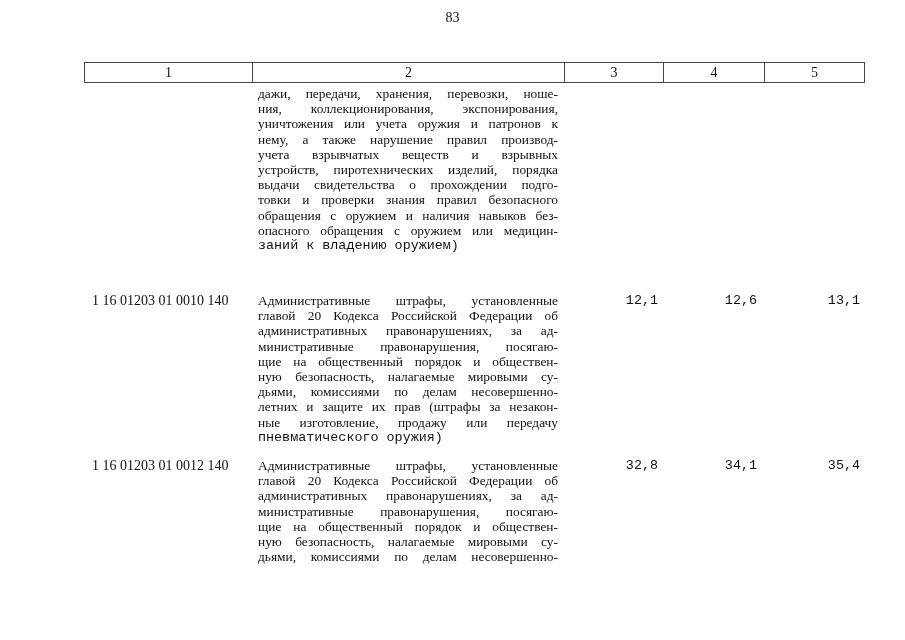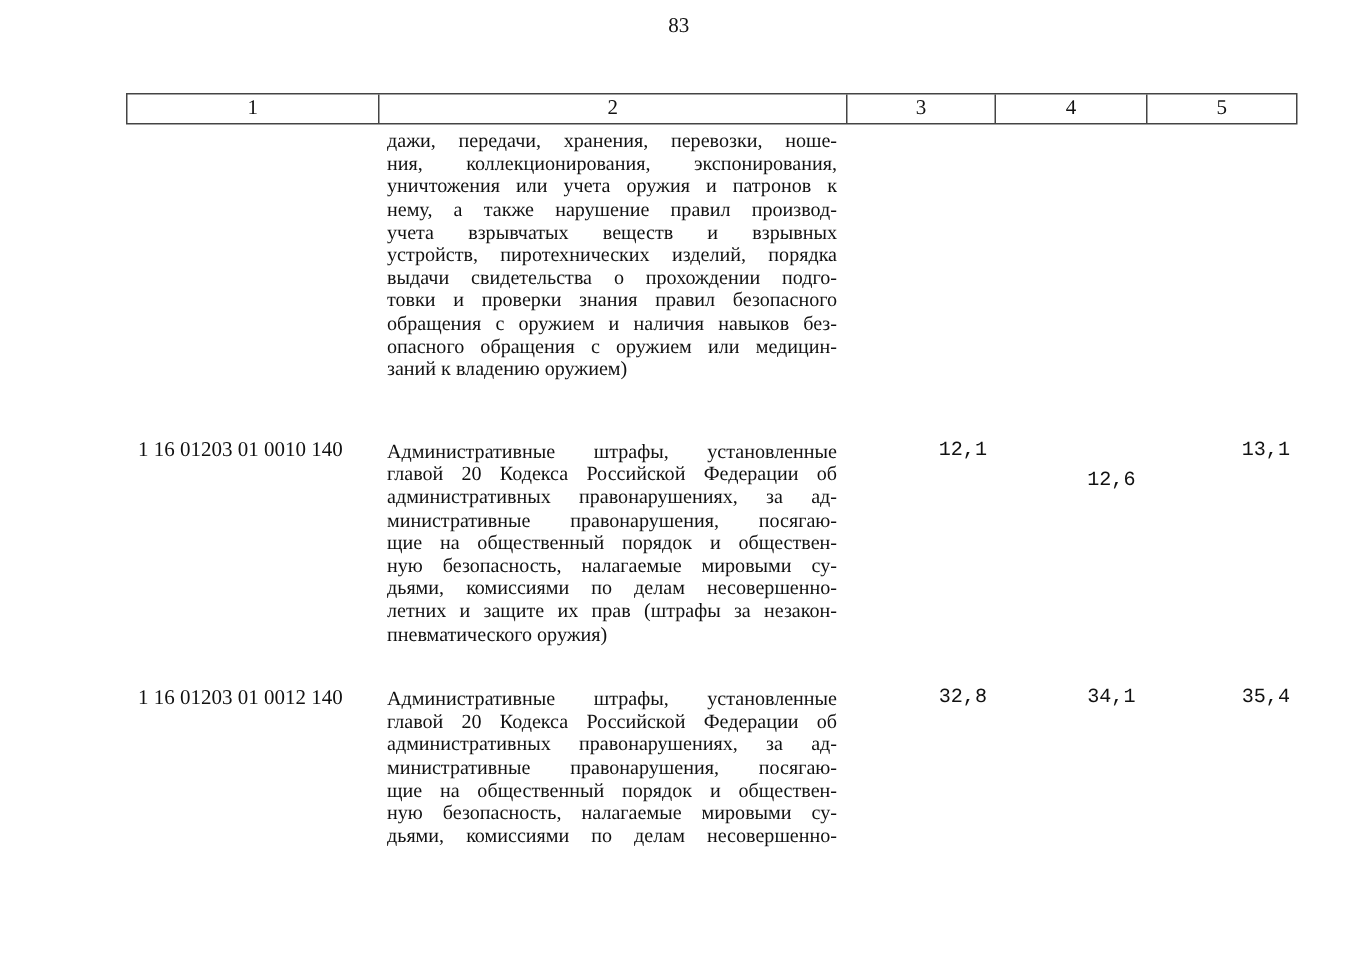--- a/index.html
+++ b/index.html
@@ -30,21 +30,21 @@
     .c5 { width: 99px; }
 
     .text-block {
       position: absolute; left: 258px; width: 300px;
       font-size: 13.4px; line-height: 15.2px;
     }
     .text-block .ln {
       display: block; text-align: justify; text-align-last: justify;
       white-space: nowrap; height: 15.2px;
     }
-    .text-block .ln.last { text-align-last: left; }
+    .text-block .ln.last { text-align-last: left; font-family: Liberation Mono, monospace; }
 
     .code {
       position: absolute; left: 92px; font-size: 14px; line-height: 15px;
       white-space: nowrap;
     }
     .num {
       position: absolute; font-size: 13.4px; line-height: 15px;
       text-align: right; width: 60px; font-family: Liberation Mono, monospace;
     }
     .n3 { left: 598px; }
@@ -81,24 +81,25 @@
 <div class="code" style="top:293px;">1 16 01203 01 0010 140</div>
 <div class="text-block" style="top:293px;">
   <span class="ln">Административные штрафы, установленные</span>
   <span class="ln">главой 20 Кодекса Российской Федерации об</span>
   <span class="ln">административных правонарушениях, за ад-</span>
   <span class="ln">министративные правонарушения, посягаю-</span>
   <span class="ln">щие на общественный порядок и обществен-</span>
   <span class="ln">ную безопасность, налагаемые мировыми су-</span>
   <span class="ln">дьями, комиссиями по делам несовершенно-</span>
   <span class="ln">летних и защите их прав (штрафы за незакон-</span>
+  <span class="ln">ные изготовление, продажу или передачу</span>
   <span class="ln last">пневматического оружия)</span>
 </div>
 <div class="num n3" style="top:293px;">12,1</div>
-<div class="num n4" style="top:293px;margin-top:20px;">12,6</div>
+<div class="num n4" style="top:293px;">12,6</div>
 <div class="num n5" style="top:293px;">13,1</div>
 
 <div class="code" style="top:458px;">1 16 01203 01 0012 140</div>
 <div class="text-block" style="top:458px;">
   <span class="ln">Административные штрафы, установленные</span>
   <span class="ln">главой 20 Кодекса Российской Федерации об</span>
   <span class="ln">административных правонарушениях, за ад-</span>
   <span class="ln">министративные правонарушения, посягаю-</span>
   <span class="ln">щие на общественный порядок и обществен-</span>
   <span class="ln">ную безопасность, налагаемые мировыми су-</span>

